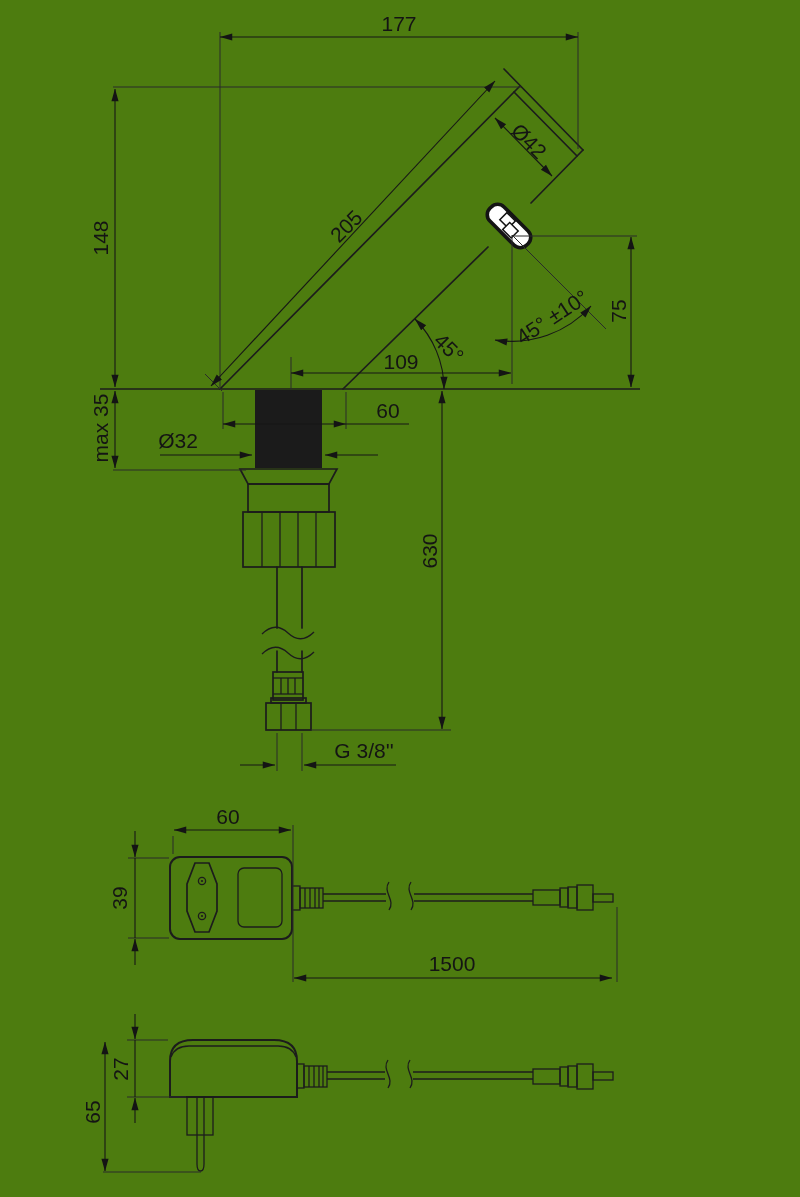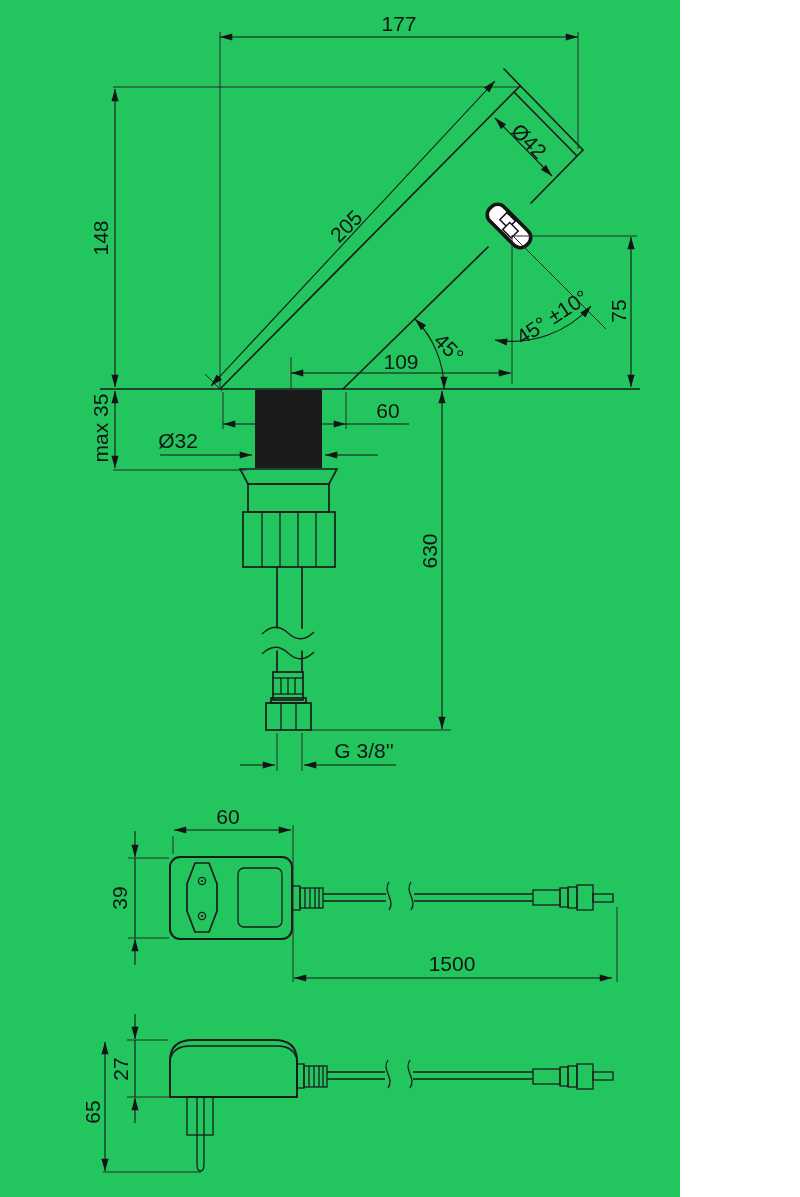--- a/index.html
+++ b/index.html
@@ -1,16 +1,16 @@
 <!DOCTYPE html>
 <html><head>
 <meta charset="utf-8">
 <style>
   html,body{margin:0;padding:0;background:#ffffff;}
-  .sheet{position:relative;width:680px;height:1197px;background:#22c55e;overflow:hidden;}
+  .sheet{position:relative;width:800px;height:1197px;background:#4d7c0f;overflow:hidden;}
   svg{display:block;}
   .outline{stroke:#1c1c1c;stroke-width:1.7;fill:none;stroke-linecap:round;}
   .outline2{stroke:#1c1c1c;stroke-width:2;fill:none;}
   .thin{stroke:#1c1c1c;stroke-width:1.3;fill:none;}
   .dim{stroke:#161616;stroke-width:1.1;fill:none;}
   .ext{stroke:#2a2a2a;stroke-width:1;fill:none;}
   .fillsolid{fill:#1b1b1b;stroke:none;}
   .white{fill:#ffffff;}
   text{font-family:"Liberation Sans","DejaVu Sans",sans-serif;font-size:21px;fill:#141414;}
   .vtx{dominant-baseline:central;text-anchor:middle;}

